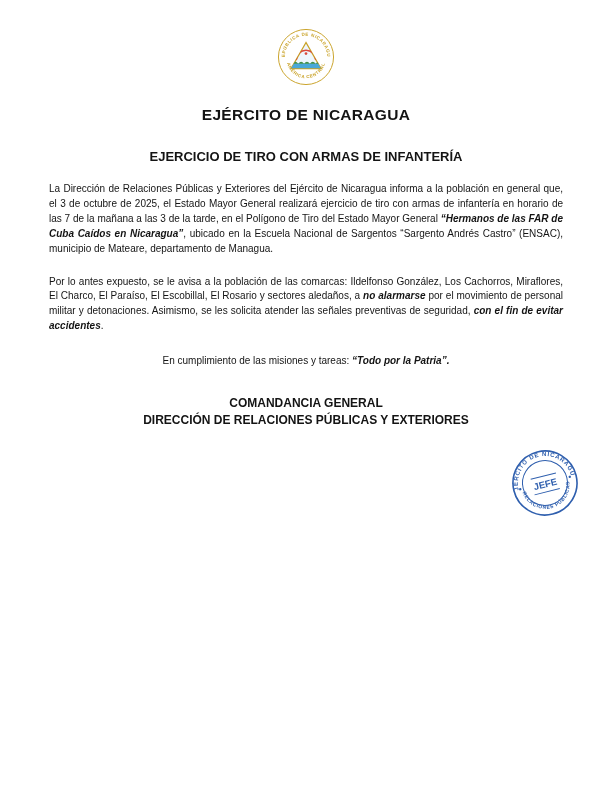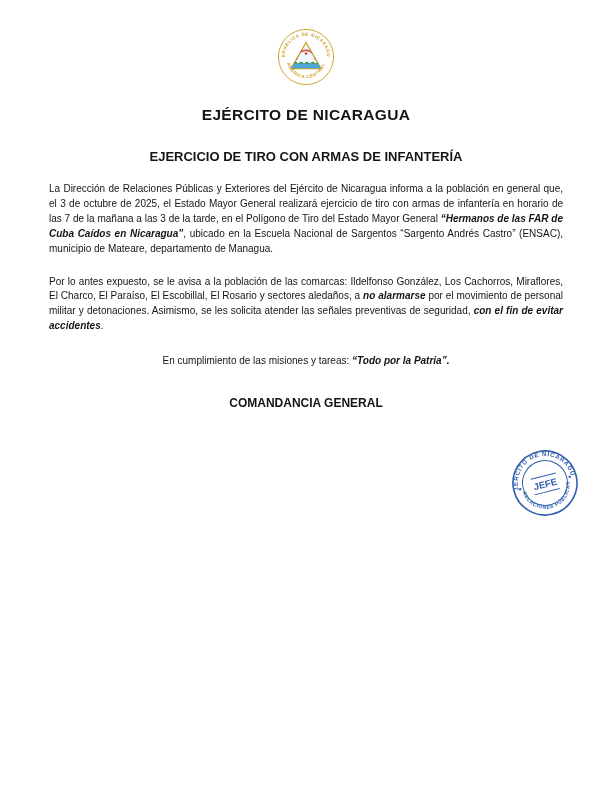--- a/index.html
+++ b/index.html
@@ -99,20 +99,21 @@
 
     <div class="org-title">EJÉRCITO DE NICARAGUA</div>
     <div class="subject">EJERCICIO DE TIRO CON ARMAS DE INFANTERÍA</div>
 
     <p class="para"><span class="seg-n">La Dirección de Relaciones Públicas y Exteriores del Ejército de Nicaragua informa a la población en general que, el 3 de octubre de 2025, el Estado Mayor General realizará ejercicio de tiro con armas de infantería en horario de las 7 de la mañana a las 3 de la tarde, en el Polígono de Tiro del Estado Mayor General </span><span class="seg-bi">“Hermanos de las FAR de Cuba Caídos en Nicaragua”</span><span class="seg-n">, ubicado en la Escuela Nacional de Sargentos “Sargento Andrés Castro” (ENSAC), municipio de Mateare, departamento de Managua.</span></p>
     <p class="para"><span class="seg-n">Por lo antes expuesto, se le avisa a la población de las comarcas: Ildelfonso González, Los Cachorros, Miraflores, El Charco, El Paraíso, El Escobillal, El Rosario y sectores aledaños, a </span><span class="seg-bi">no alarmarse</span><span class="seg-n"> por el movimiento de personal militar y detonaciones. Asimismo, se les solicita atender las señales preventivas de seguridad, </span><span class="seg-bi">con el fin de evitar accidentes</span><span class="seg-n">.</span></p>
     <p class="para single m20"><span class="seg-n">En cumplimiento de las misiones y tareas: </span><span class="seg-bi">“Todo por la Patria”.</span></p>
 
     <div class="footer-block">
       <div>COMANDANCIA GENERAL</div>
+      <div>DIRECCIÓN DE RELACIONES PÚBLICAS Y EXTERIORES</div>
     </div>
   </div>
 
   <svg class="seal" viewBox="0 0 70 70" aria-hidden="true">
     <defs>
       <path id="stampArcTop" d="M 8,35 A 27,27 0 0 1 62,35" fill="none"></path>
       <path id="stampArcBot" d="M 11,37 A 24,24 0 0 0 59,37" fill="none"></path>
     </defs>
     <circle cx="35" cy="35" r="32" fill="none" stroke="#2f5fae" stroke-width="1.6"></circle>
     <circle cx="35" cy="35" r="22.5" fill="none" stroke="#2f5fae" stroke-width="1"></circle>

